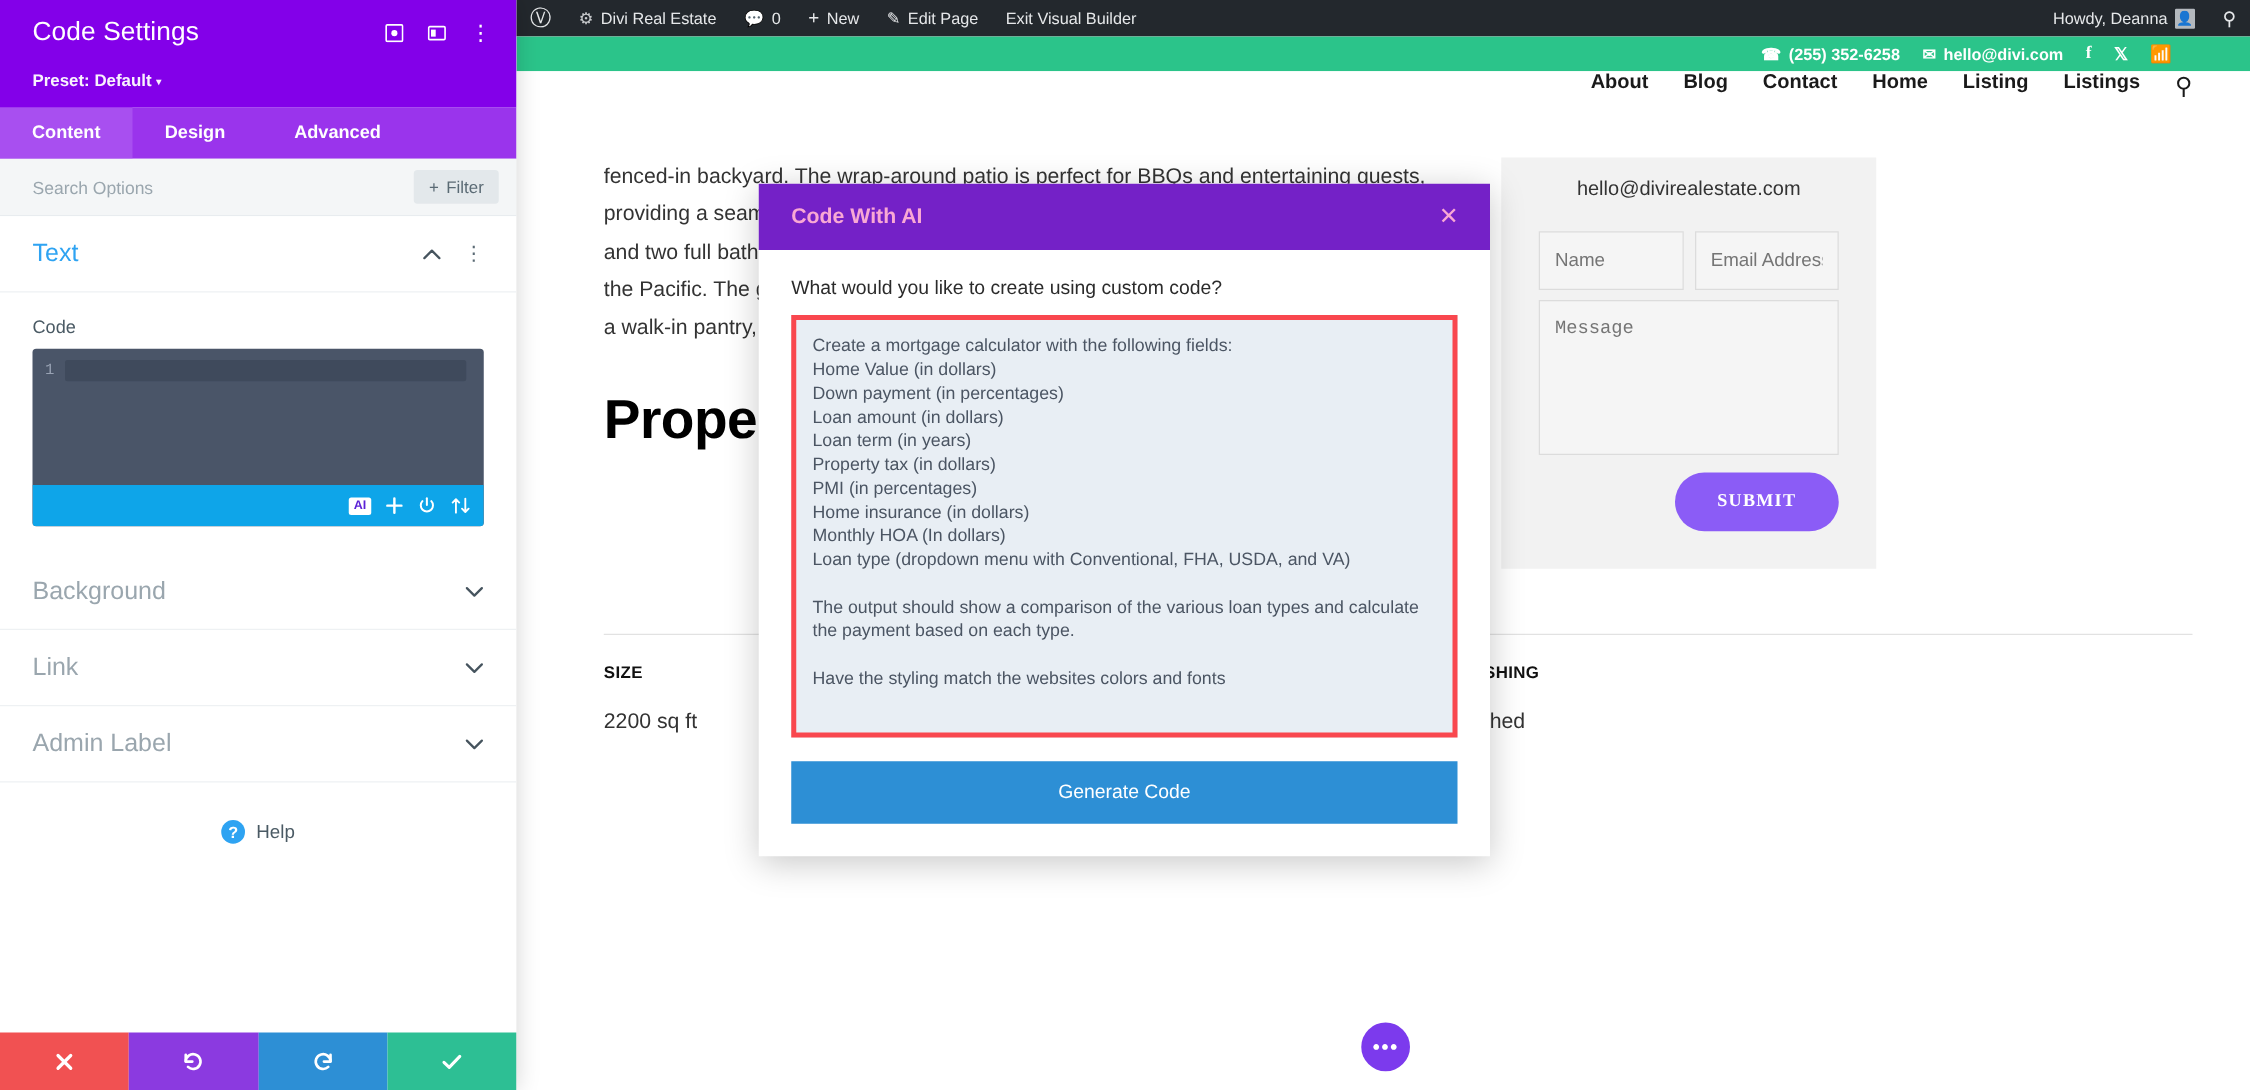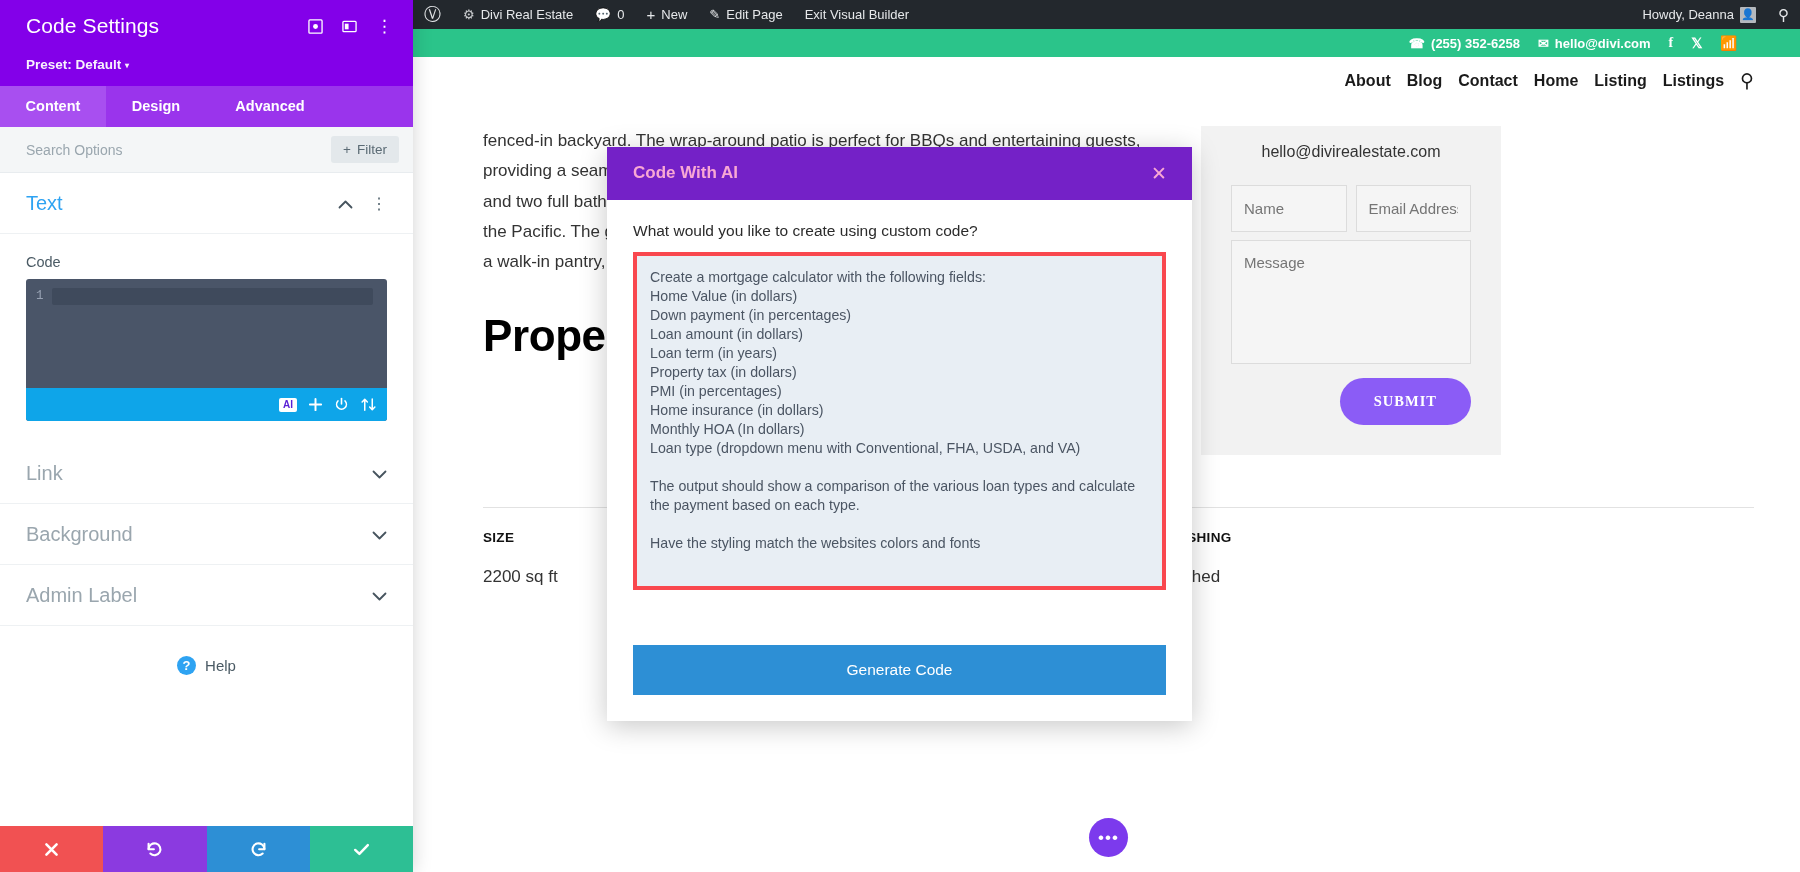--- a/index.html
+++ b/index.html
@@ -152,22 +152,22 @@
   .topbar {
     background: #2bc48a; height: 28px;
     display: flex; align-items: center; justify-content: flex-end;
     padding-right: 62px; gap: 18px;
     color: #fff; font-size: 13px; font-weight: 700;
   }
   .topbar .ti { display: flex; align-items: center; gap: 6px; cursor: pointer; }
   .topbar .soc { cursor: pointer; display:flex; align-items:center; font-size:14px;}
   .nav {
     height: 47px; background: #fff;
-    display: flex; align-items: center; justify-content: flex-end;
-    padding-right: 46px; gap: 16px;
+    display: flex; align-items: flex-start; justify-content: flex-end;
+    padding-right: 46px; gap: 28px;
   }
   .nav a {
     font-size: 16px; font-weight: 700; color: #1a1a1a;
     text-decoration: none; cursor: pointer;
   }
   .nav .searchicon { color: #1a1a1a; cursor: pointer; display:flex; }
 
   .content-wrap { display: flex; padding: 22px 46px 0 70px; gap: 46px; }
   .col-left { width: 672px; }
   .col-left p {
@@ -196,21 +196,21 @@
   .cc-email { font-size: 16px; color: #333; text-align: center; }
   .cc-row { display: flex; gap: 9px; margin-top: 24px; }
   .cc-row input {
     flex: 1; width: 50%; background: #f5f5f5; border: 1px solid #dcdcdc;
     padding: 14px 12px; font-size: 15px; color: #666;
     font-family: inherit; outline: none; min-width: 0;
   }
   .cc-msg {
     width: 100%; background: #f5f5f5; border: 1px solid #dcdcdc;
     padding: 13px 12px; font-size: 15px; color: #666; height: 124px;
-    font-family: Liberation Sans, sans-serif; outline: none; resize: none; margin-top: 8px;
+    font-family: Liberation Mono, monospace; outline: none; resize: none; margin-top: 8px;
     display: block;
   }
   .cc-submit {
     display: block; margin: 14px 0 0 auto;
     background: #8b5cf6; color: #fff; border: none; border-radius: 26px;
     padding: 15px 34px; font-size: 14.5px; font-weight: 700;
     letter-spacing: 1px; cursor: pointer; font-family: Liberation Serif, serif;
   }
 
   .purple-dot {
@@ -237,21 +237,21 @@
   .modal-close { font-size: 19px; cursor: pointer; line-height: 1; padding: 0 3px; }
   .modal-body { padding: 22px 26px 0 26px; }
   .modal-q { font-size: 15.5px; color: #2b2b2b; margin-bottom: 12px; }
   .modal-ta {
     width: 100%; height: 338px; resize: none; outline: none;
     border: 4px solid #f9474e; background: #e8eef4;
     color: #4b5563; font-size: 14.2px; line-height: 19px;
     padding: 12px 13px; font-family: inherit;
     display: block;
   }
-  .modal-foot { padding: 19px 26px 26px 26px; margin-top: 36px; }
+  .modal-foot { padding: 19px 26px 26px 26px; }
   .modal-btn {
     width: 100%; background: #2d8fd5; color: #fff; border: none;
     padding: 16px 0; font-size: 15.5px; cursor: pointer;
     font-family: inherit; font-weight: 400;
   }
 </style>
 </head>
 <body>
 
 <div id="wp-adminbar">
@@ -451,32 +451,32 @@
             <svg width="17" height="15" viewBox="0 0 18 16">
                 <path d="M5 14 V3 M2.2 5.4 L5 2.5 L7.8 5.4" fill="none" stroke="#fff" stroke-width="1.6" stroke-linecap="round" stroke-linejoin="round"></path>
                 <path d="M13 2 V13 M10.2 10.6 L13 13.5 L15.8 10.6" fill="none" stroke="#fff" stroke-width="1.6" stroke-linecap="round" stroke-linejoin="round"></path>
               </svg>
           </span>
         </div>
       </div>
     </div>
 
     <div class="sec-head sec-closed">
-      <span class="label">Link</span>
+      <span class="label">Background</span>
       <span class="right">
         <span>
           <svg width="15" height="9" viewBox="0 0 15 9">
               <path d="M1.5 1.5 L7.5 7.5 L13.5 1.5" fill="none" stroke="#46545e" stroke-width="1.8" stroke-linecap="round" stroke-linejoin="round"></path>
             </svg>
         </span>
       </span>
     </div>
 
     <div class="sec-head sec-closed">
-      <span class="label">Background</span>
+      <span class="label">Link</span>
       <span class="right">
         <span>
           <svg width="15" height="9" viewBox="0 0 15 9">
               <path d="M1.5 1.5 L7.5 7.5 L13.5 1.5" fill="none" stroke="#46545e" stroke-width="1.8" stroke-linecap="round" stroke-linejoin="round"></path>
             </svg>
         </span>
       </span>
     </div>
 
     <div class="sec-head sec-closed">

